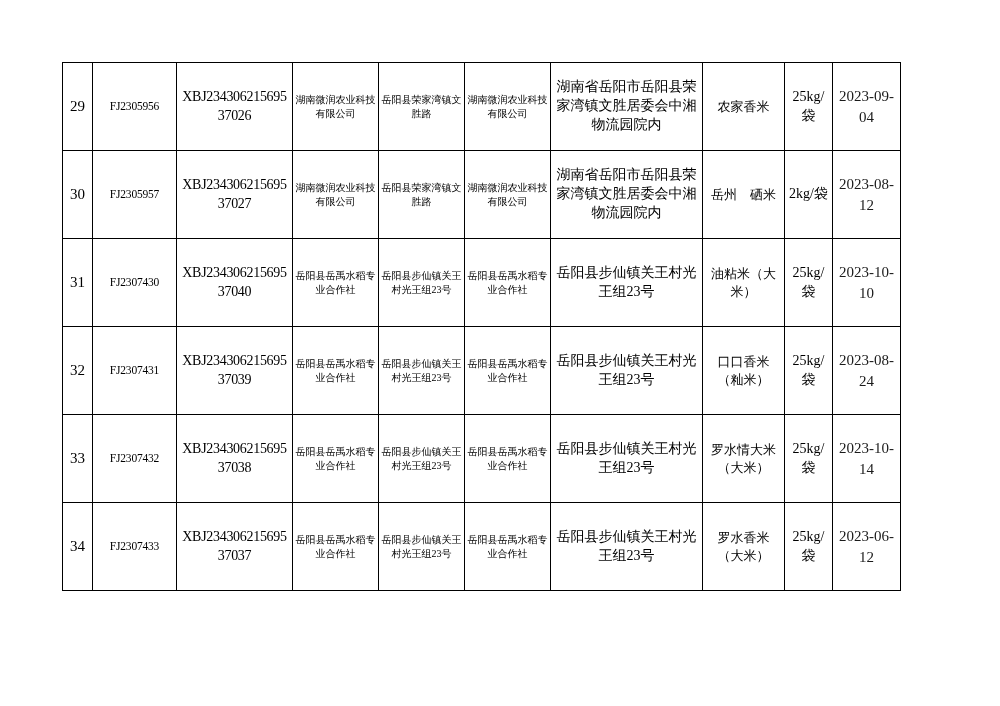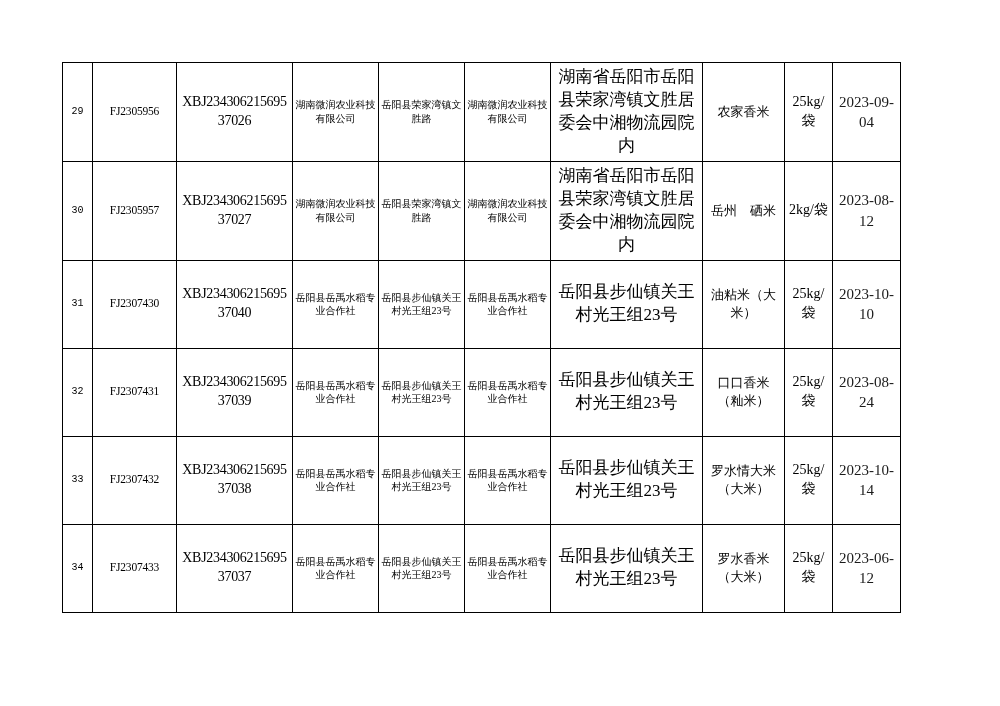--- a/index.html
+++ b/index.html
@@ -45,25 +45,25 @@
   col.c-code    { width: 84px; }
   col.c-license { width: 116px; }
   col.c-company { width: 86px; }
   col.c-addr1   { width: 86px; }
   col.c-prod    { width: 86px; }
   col.c-addr2   { width: 152px; }
   col.c-name    { width: 82px; }
   col.c-spec    { width: 48px; }
   col.c-date    { width: 68px; }
 
-  td.no      { font-size: 10px; font-family: Liberation Mono, monospace; }
+  td.no      { font-size: 15px; font-family: Liberation Serif, serif; }
   td.code    { font-size: 11.5px; letter-spacing: -0.2px; }
   td.license { font-size: 14px; letter-spacing: -0.3px; }
   td.cn      { font-size: 10px; }
-  td.addr2   { font-size: 17px; }
+  td.addr2   { font-size: 14px; }
   td.name    { font-size: 13px; }
   td.spec    { font-size: 14px; }
   td.date    { font-size: 15px; color: #1a1a1a; }
 
   tr.data-row { height: 88px; }
   tr.last-row td { }
 </style>
 </head>
 <body>
 

